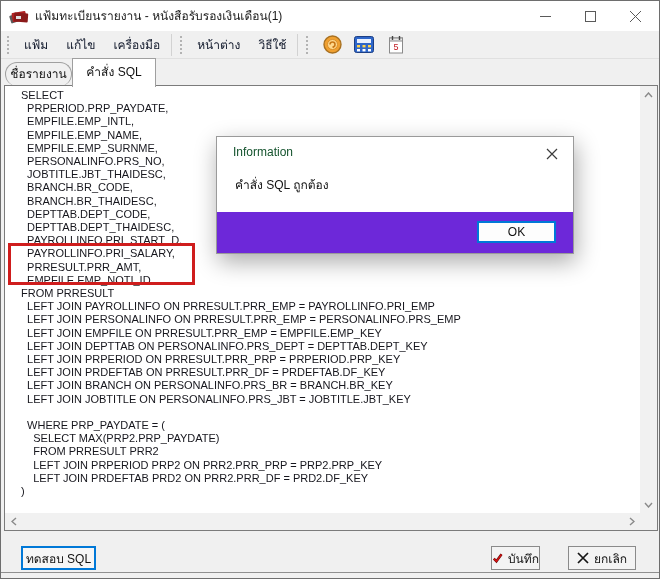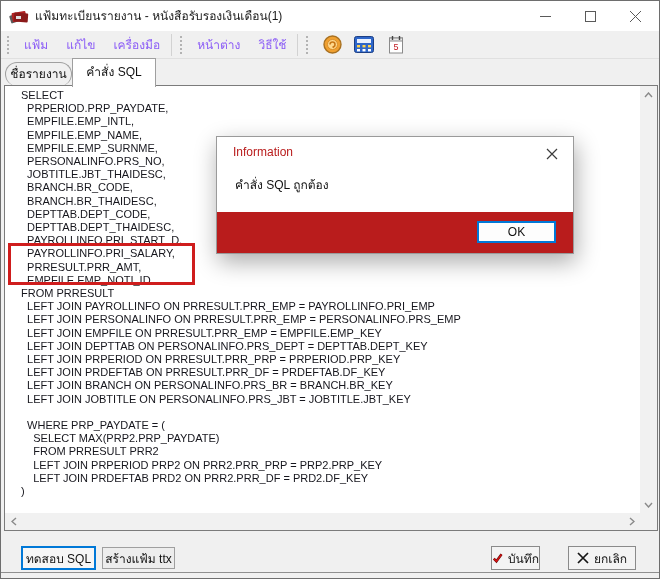--- a/index.html
+++ b/index.html
@@ -14,21 +14,21 @@
   .title-text { position:absolute; left:34px; top:0; height:30px; line-height:30px;
                 font-size:12px; color:#1a1a1a; white-space:nowrap; }
   .caption-btns { position:absolute; right:1px; top:0; height:30px; display:flex; }
   .cap-btn { width:45px; height:30px; display:flex; align-items:center; justify-content:center; }
 
   
   .menubar { position:absolute; left:0; top:30px; right:0; height:28px; background:#f0f0f0;
              border-bottom:1px solid #e0e0e0; display:flex; align-items:center; }
   .gripper { width:3px; height:18px; border-left:2px dotted #b3b3b3; margin:0 5px 0 6px; }
   .vdiv { width:1px; height:22px; background:#d2d2d2; margin:0 2px; }
-  .menu-item { font-size:12px; color:#8b5cf6; padding:5px 9px; white-space:nowrap; }
+  .menu-item { font-size:12px; color:#0f172a; padding:5px 9px; white-space:nowrap; }
   .tool-icons { display:flex; align-items:center; gap:12px; padding:0 8px; }
   .tool-btn { width:20px; height:20px; display:flex; align-items:center; justify-content:center; }
 
   
   .tabstrip { position:absolute; left:3px; top:57px; height:28px; right:3px; }
   .tab { position:absolute; text-align:center; font-size:12px; color:#111;
          background:#f0f0f0; border:1px solid #9f9f9f; border-bottom:none; }
   .tab.inactive { top:4px; height:24px; line-height:23px;border-radius:12px; }
   .tab.active { top:0; height:29px; line-height:27px; background:#ffffff; z-index:5; }
   .tab-report { left:1px; width:67px; }
@@ -48,25 +48,25 @@
   .scroll-corner { position:absolute; right:0; bottom:0; width:17px; height:17px; background:#f1f1f1; }
   .sb-btn { position:absolute; width:17px; height:17px; display:flex; align-items:center; justify-content:center; }
   .sb-up { top:0; left:0; } .sb-down { bottom:0; left:0; }
   .sb-left { left:0; top:0; } .sb-right { right:0; top:0; }
 
   
   .dialog { position:absolute; left:215px; top:135px; width:358px; height:118px;
             background:#ffffff; border:1px solid #9a9a9a; z-index:50;
             box-shadow:2px 8px 22px rgba(0,0,0,0.33); }
   .dialog-title { position:absolute; left:16px; top:0; height:30px; line-height:30px;
-                  font-size:12px; color:#b91c1c; }
+                  font-size:12px; color:#14532d; }
   .dialog-close { position:absolute; right:10px; top:7px; width:22px; height:20px;
                   display:flex; align-items:center; justify-content:center; }
   .dialog-msg { position:absolute; left:18px; top:38px; font-size:12px; color:#111; }
-  .dialog-footer { position:absolute; left:0; right:0; bottom:0; height:41px; background:#b91c1c; }
+  .dialog-footer { position:absolute; left:0; right:0; bottom:0; height:41px; background:#6d28d9; }
   .ok-btn { position:absolute; right:17px; bottom:10px; width:79px; height:22px;
             background:#fdfdfd; border:2px solid #0078d7; font-size:12px; color:#111;
             text-align:center; line-height:18px; }
 
   
   .footer-area { position:absolute; left:0; right:0; top:530px; height:41px; background:#f0f0f0; }
   .btn { position:absolute; font-size:12px; color:#111; display:flex; align-items:center;
          justify-content:center; gap:5px; background:#f3f3f3; border:1px solid #8a8a8a; }
   .btn-test { left:20px; top:15px; width:75px; height:24px; border:2px solid #0078d7; background:#f6f6f6; }
   .btn-ttx { left:101px; top:16px; width:73px; height:22px; background:#ededed; border-color:#9f9f9f; }
@@ -220,23 +220,20 @@
           </svg>
       </div>
     </div>
     <div class="scroll-corner"></div>
   </div>
 
   <div class="footer-area">
     <div class="btn btn-test">
       <span>ทดสอบ SQL</span>
     </div>
-    <div class="btn btn-ttx">
-      <span>สร้างแฟ้ม ttx</span>
-    </div>
     <div class="btn btn-save">
       <svg width="15" height="14" viewBox="0 0 15 14">
         <path d="M2.5,8 L6,11.5 L13,2" fill="none" stroke="#5a0d0d" stroke-width="3.4"></path>
         <path d="M2.5,8 L6,11.5 L13,2" fill="none" stroke="#d41111" stroke-width="2"></path>
       </svg>
       <span>บันทึก</span>
     </div>
     <div class="btn btn-cancel">
       <svg width="12" height="12" viewBox="0 0 12 12">
         <path d="M1,1 L11,11 M11,1 L1,11" stroke="#151515" stroke-width="1.7"></path>

